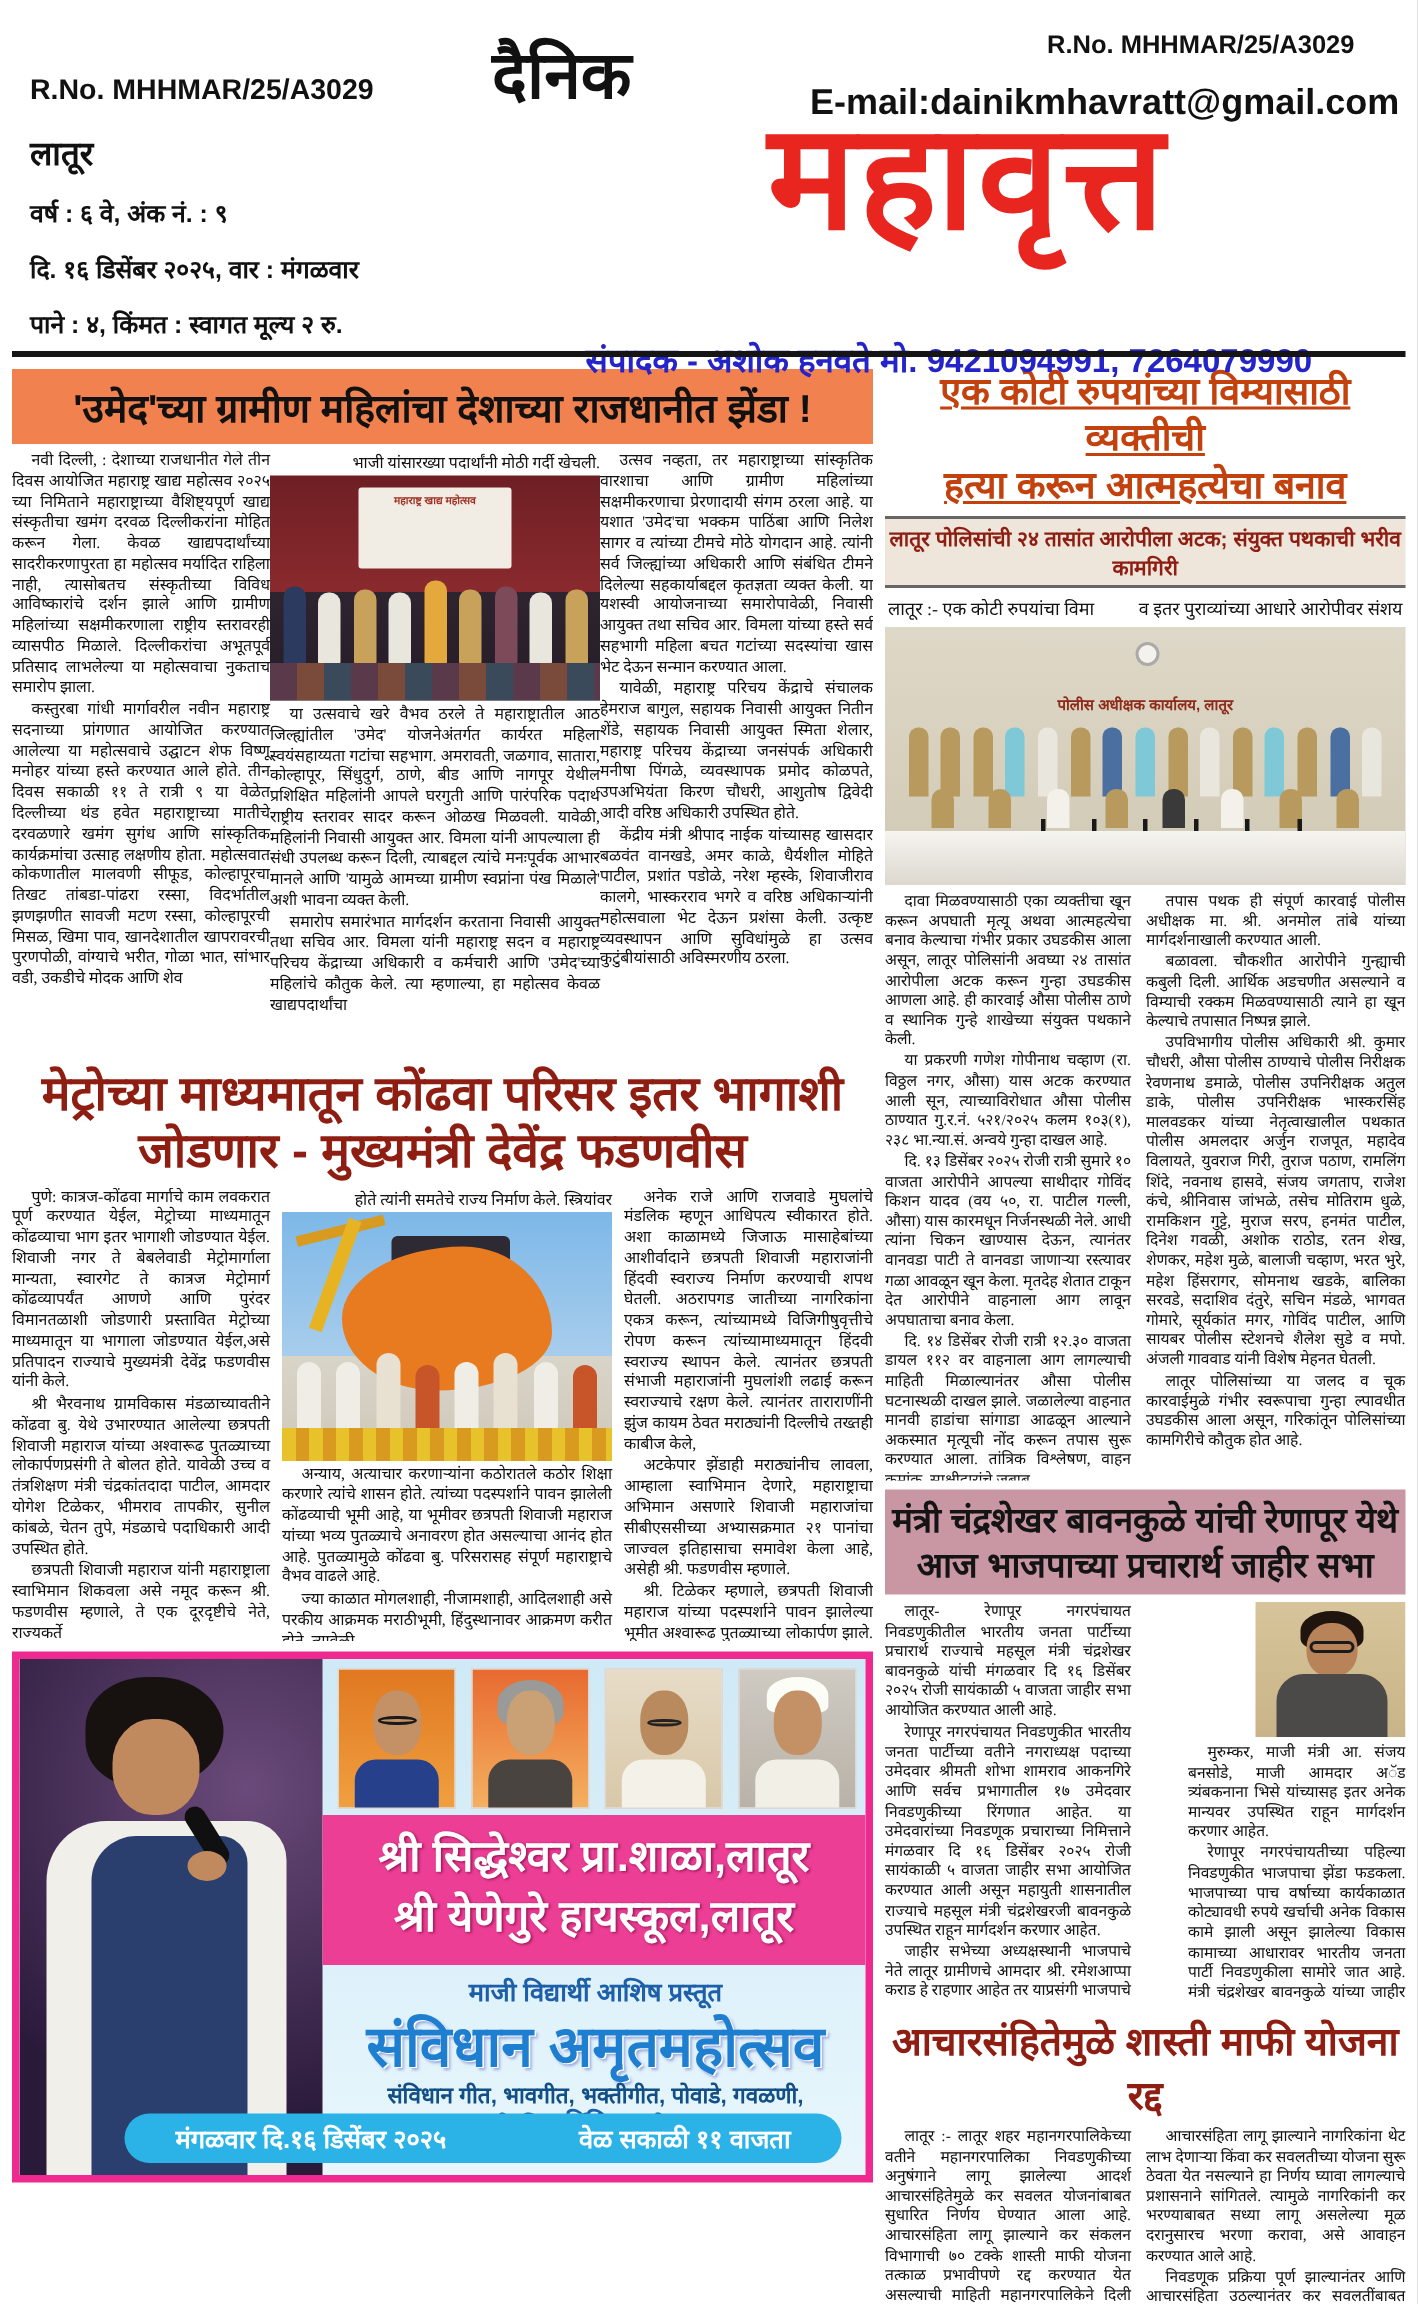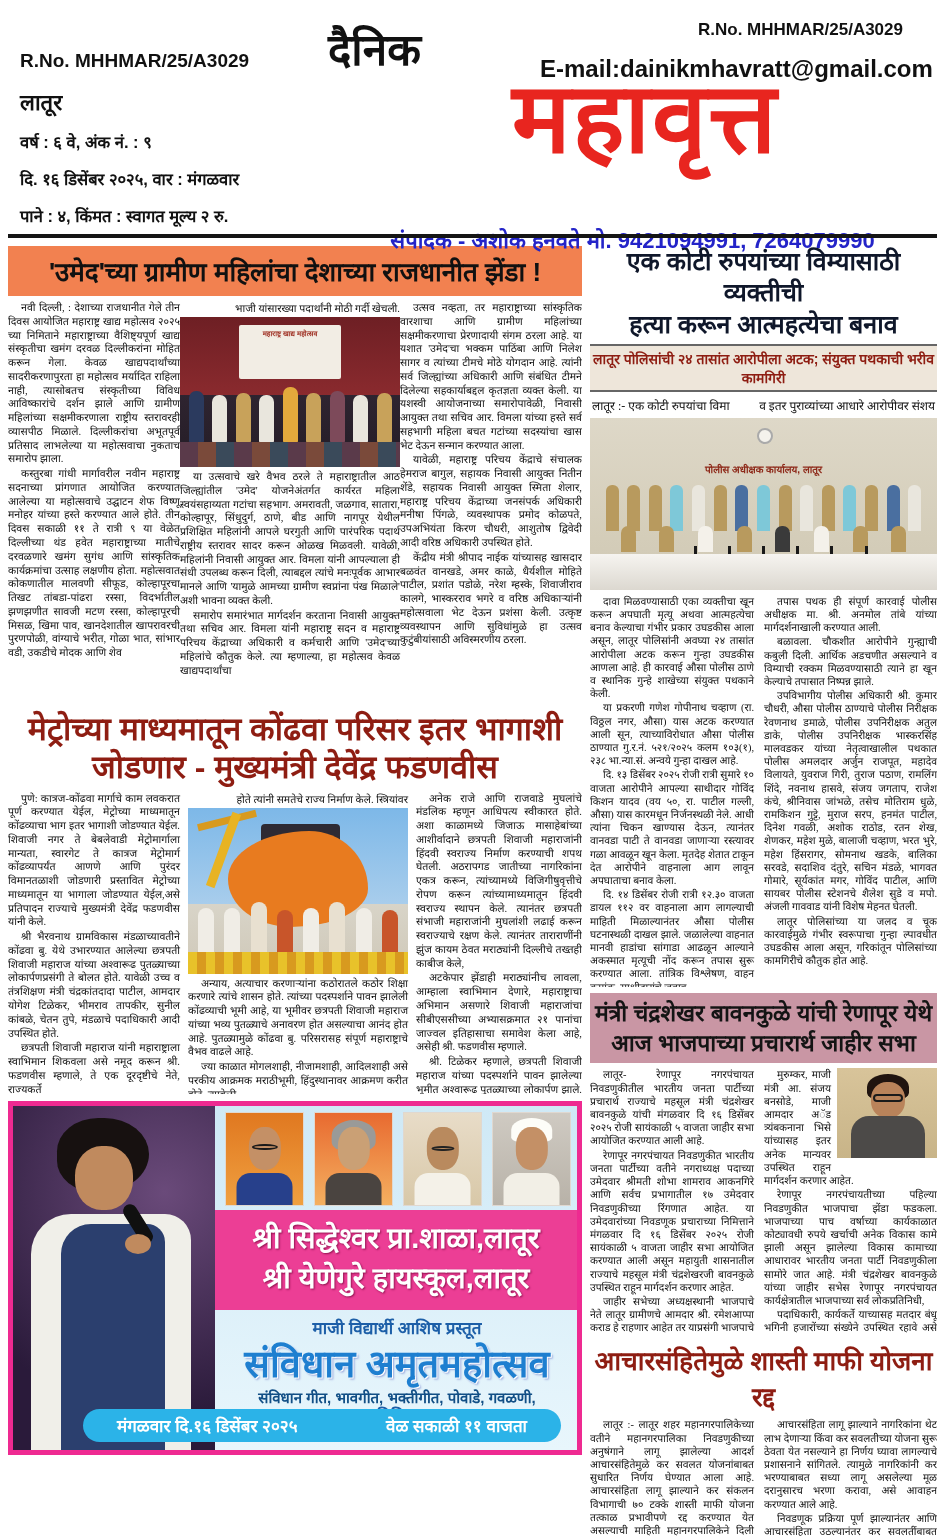--- a/index.html
+++ b/index.html
@@ -104,21 +104,21 @@
   .ad-title { position:absolute; left:212px; top:230px; right:8px; text-align:center; color:#1e7fd0;
               font:bold 38px "Liberation Sans",sans-serif; text-shadow:1px 1px 0 #fff,2px 2px 2px #9ad; }
   .ad-title .sfx { font-size:17px; color:#1d5fa8; text-shadow:none; }
   .ad-programs { position:absolute; left:212px; top:282px; right:8px; text-align:center; color:#124f86;
                  font:bold 15px "Liberation Sans",sans-serif; line-height:1.35; }
   .ad-pill { position:absolute; left:70px; right:16px; bottom:8px; height:33px; background:#2bb3e8; border-radius:17px;
              color:#fff; font:bold 17px "Liberation Sans",sans-serif; display:flex; align-items:center;
              justify-content:space-between; padding:0 34px; }
 
   
-  .a3-head { color:#0f172a; font:bold 25px "Liberation Sans",sans-serif; text-align:center; line-height:1.25; }
+  .a3-head { color:#c2410c; font:bold 25px "Liberation Sans",sans-serif; text-align:center; line-height:1.25;text-decoration:underline; }
   .a3-sub { margin-top:4px; border-top:2px solid #666; border-bottom:2px solid #666; background:#eee6da;
             color:#8e1d12; font:bold 14px "Liberation Sans",sans-serif; text-align:center; padding:3px 0; }
   .a3-lead { display:flex; justify-content:space-between; font-size:12px; padding:5px 2px 4px; }
   .photo3 { position:relative; width:100%; height:172px; overflow:hidden;
             background:linear-gradient(#ded8c8 0%,#d4cdb9 70%,#cfc8b4 100%); }
   .photo3 .wall-txt { position:absolute; top:26%; width:100%; text-align:center; color:#8e2a1a;
                       font:bold 10px "Liberation Sans",sans-serif; }
   .photo3 .clock { position:absolute; left:48%; top:6%; width:16px; height:16px; border:2px solid #aaa; border-radius:50%; background:#f4f2ec; }
   .photo3 .row1, .photo3 .row2 { position:absolute; left:2%; right:2%; display:flex; justify-content:space-evenly; align-items:flex-end; }
   .photo3 .row1 { bottom:34%; } .photo3 .row2 { bottom:22%; }
@@ -131,21 +131,21 @@
   .photo3 .mics { position:absolute; bottom:20%; left:30%; right:20%; display:flex; justify-content:space-between; }
   .photo3 .mics i { display:block; width:3px; height:9px; background:#191919; }
   .a3-body { display:flex; gap:10px; height:392px; overflow:hidden; margin-top:5px; }
   .a3-c1 { width:164px; } .a3-c2 { flex:1; }
   .col-right .ncol p { font-size:10.4px; line-height:1.27; }
 
   
   .a4-head { background:#c996a4; color:#141414; font:bold 23px "Liberation Sans",sans-serif; text-align:center;
              padding:5px 2px; line-height:1.32; margin-top:6px; }
   .a4-body { display:flex; gap:10px; height:266px; overflow:hidden; margin-top:5px; }
-  .a4-c1 { width:164px; } .a4-c2 { flex:1; }
+  .a4-c1 { width:164px; } .a4-c2 { flex:1;margin-left:28px; }
   .photo4 { float:right; width:100px; height:90px; margin:0 0 4px 6px; position:relative; overflow:hidden;
             background:linear-gradient(#d8c49a,#c8b488); }
   .photo4 .hair { position:absolute; left:30px; top:6px; width:42px; height:26px; background:#20140f; border-radius:50% 50% 30% 30%; }
   .photo4 .face { position:absolute; left:34px; top:14px; width:34px; height:36px; background:#b9835a; border-radius:46%; }
   .photo4 .glasses { position:absolute; left:36px; top:26px; width:30px; height:8px; border:2px solid #1a1a1a; border-radius:4px; background:transparent; }
   .photo4 .coat { position:absolute; left:14px; top:48px; width:74px; height:44px; background:#4c4a48; border-radius:18px 18px 0 0; }
 
   
   .a5-head { color:#8e1d12; font:bold 26px "Liberation Sans",sans-serif; text-align:center; margin:8px 0 4px; }
   .a5-body { display:flex; gap:10px; height:178px; overflow:hidden; }

